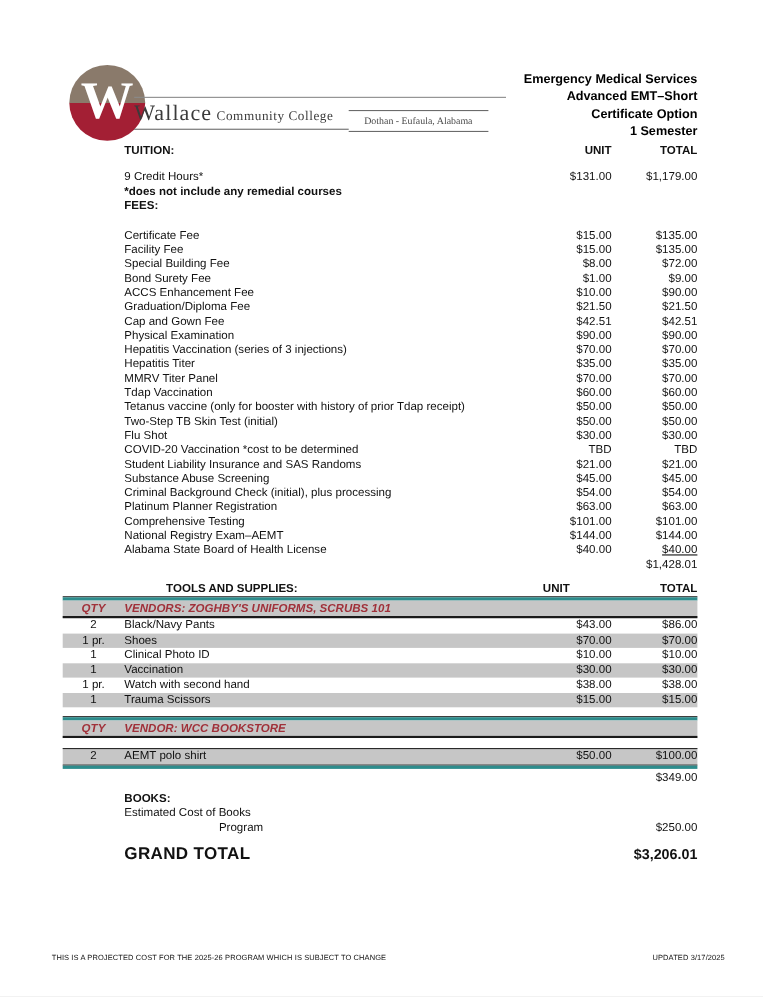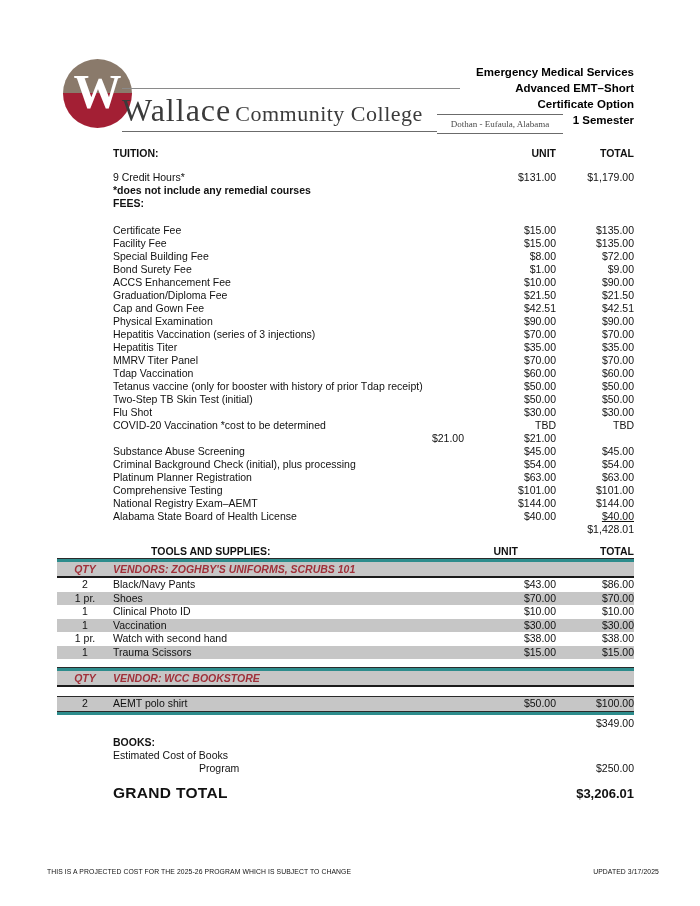--- a/index.html
+++ b/index.html
@@ -19,33 +19,33 @@
   .logo-w {
     font-family:"Liberation Serif", serif; font-weight:bold;
     font-size:48px; color:#ffffff; line-height:1; margin-top:-3px;
   }
   .mast-rule-top { position:absolute; left:122px; top:88px; width:338px; height:1px; background:#8a8a8a; }
   .college-row { position:absolute; left:122px; top:92px; display:flex; align-items:flex-end; }
   .college-name {
     font-family:"Liberation Serif", serif; color:#3b3b3b;
     border-bottom:1px solid #6b6b6b; padding:0 14px 2px 0; white-space:nowrap;
   }
-  .college-name .big { font-size:32px; letter-spacing:1px; }
-  .college-name .small { font-size:22px; letter-spacing:0.5px; }
+  .college-name .big { font-size:20px; letter-spacing:1px; }
+  .college-name .small { font-size:12px; letter-spacing:0.5px; }
   .location-box {
     font-family:"Liberation Serif", serif; font-size:9px; color:#4a4a4a;
     border-top:1px solid #6b6b6b; border-bottom:1px solid #6b6b6b;
     padding:4px 14px 4px 14px; margin-bottom:-2px; white-space:nowrap;
   }
   .title-block {
     position:absolute; right:66px; top:64px; text-align:right;
     font-weight:bold; font-size:11.5px; line-height:16px; color:#000;
   }
   
-  .content { position:absolute; left:57px; top:16px; width:577px; }
+  .content { position:absolute; left:57px; top:0; width:577px; }
   .grid { display:grid; grid-template-columns:56px 1fr 92px 78px; align-items:baseline; }
   .c-qty { text-align:center; }
   .c-unit, .c-total { text-align:right; }
   .row { font-size:10.5px; line-height:13px; }
   .bold { font-weight:bold; }
 
   .t-header { margin-top:131px; }
   .t-row-credit { margin-top:11px; }
   .t-note { margin-left:56px; font-weight:bold; }
 
@@ -230,20 +230,21 @@
 
         <div class="grid row frow odd">
           <span></span>
           <span class="c-name">COVID-20 Vaccination *cost to be determined</span>
           <span class="c-unit">TBD</span>
           <span class="c-total">TBD</span>
         </div>
 
         <div class="grid row frow even">
           <span></span>
+          <span class="c-name">Student Liability Insurance and SAS Randoms</span>
           <span class="c-unit">$21.00</span>
           <span class="c-total">$21.00</span>
         </div>
 
         <div class="grid row frow odd">
           <span></span>
           <span class="c-name">Substance Abuse Screening</span>
           <span class="c-unit">$45.00</span>
           <span class="c-total">$45.00</span>
         </div>

